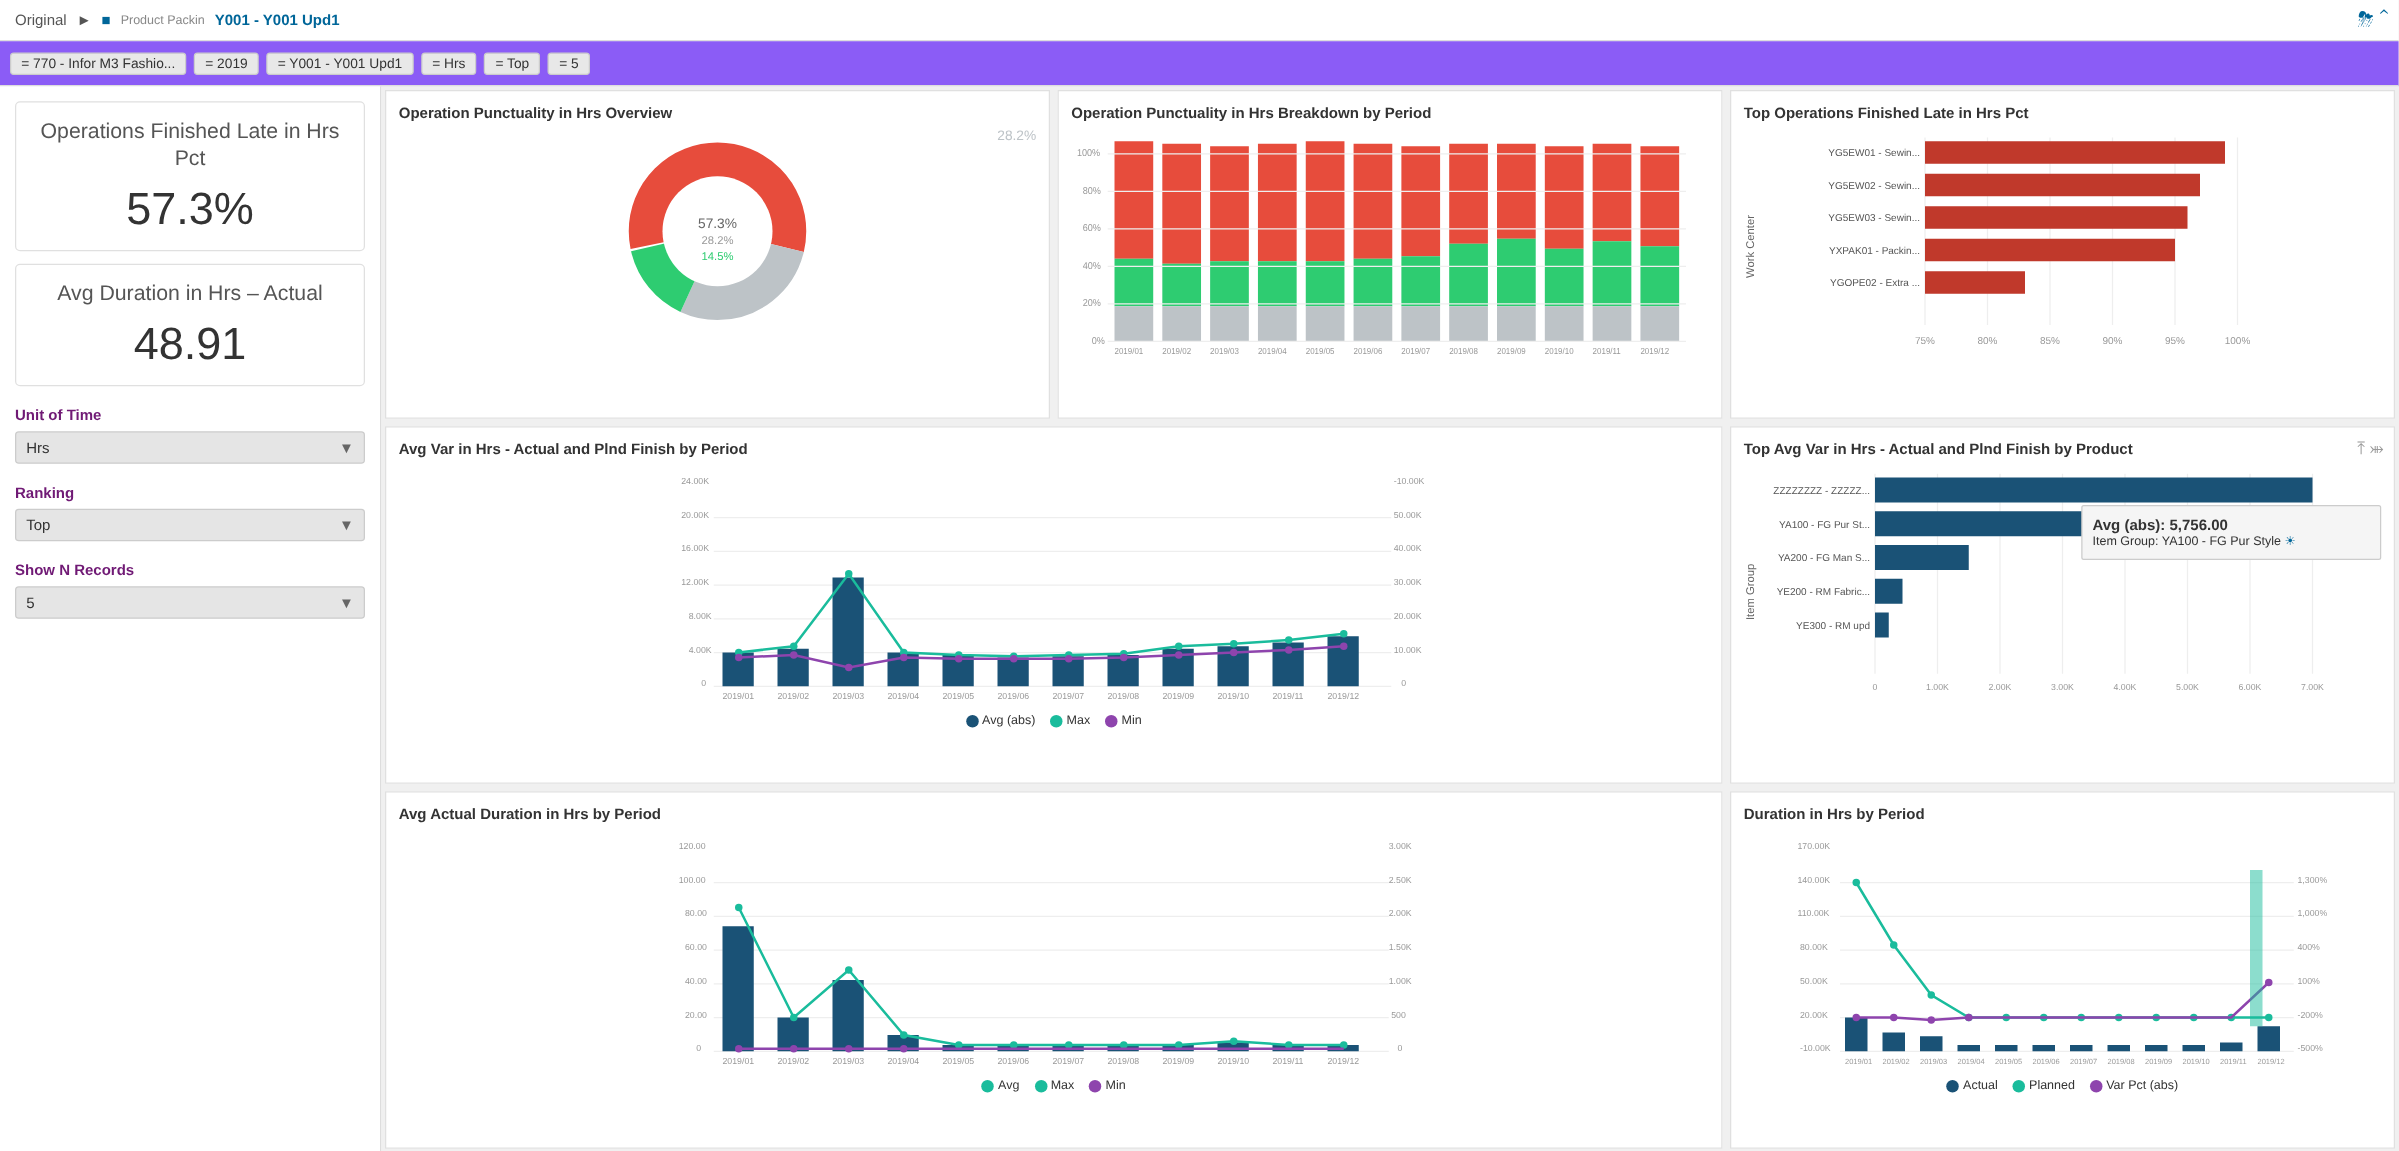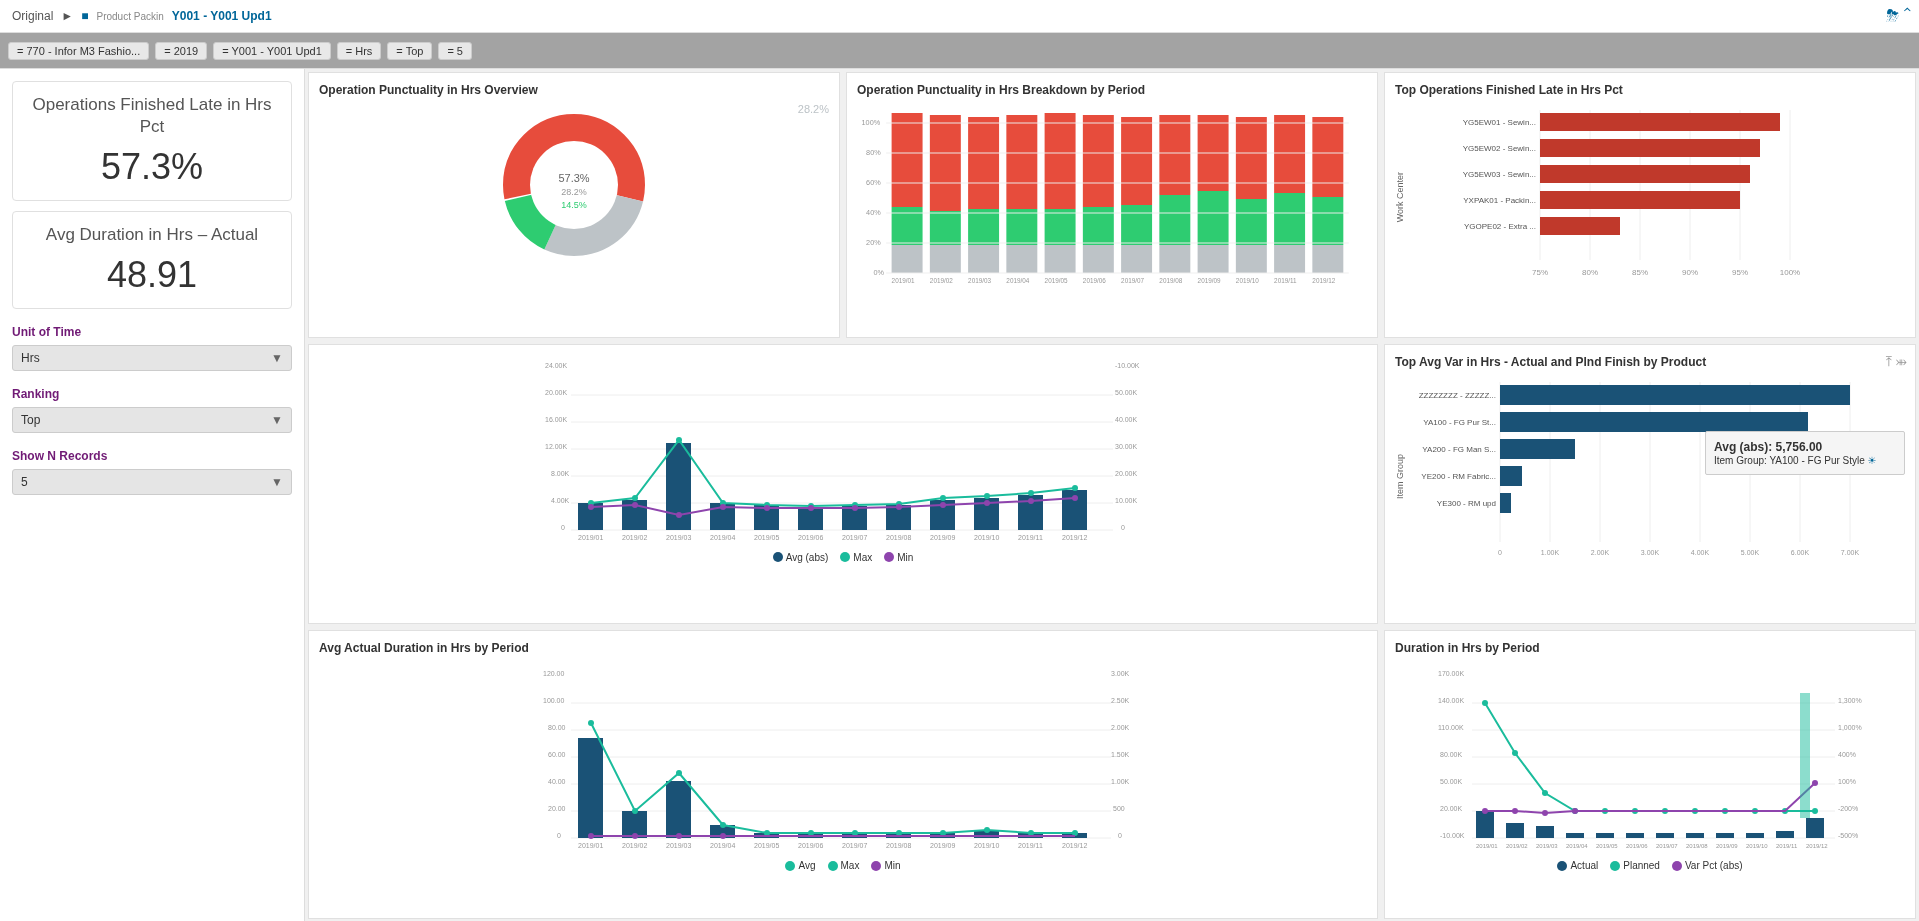--- a/index.html
+++ b/index.html
@@ -5,21 +5,21 @@
     * { box-sizing: border-box; margin: 0; padding: 0; }
     body { font-family: Arial, sans-serif; background: #f0f0f0; font-size: 12px; color: #333; overflow: hidden; }
 
     
     .top-bar { display: flex; align-items: center; background: #fff; border-bottom: 1px solid #ddd; padding: 16px 8px; height: 32px; }
     .breadcrumb { display: flex; align-items: center; font-size: 12px; color: #555; }
     .breadcrumb span { margin: 0 4px; }
     .filter-icon { margin-left: auto; color: #006699; font-size: 16px; }
 
     
-    .filter-bar { display: flex; align-items: center; background: #a3a3a3; border-bottom: 1px solid #ddd; padding: 4px 8px; height: 36px; gap: 6px; }
+    .filter-bar { display: flex; align-items: center; background: #8b5cf6; border-bottom: 1px solid #ddd; padding: 4px 8px; height: 36px; gap: 6px; }
     .filter-pill { background: #e8e8e8; border: 1px solid #ccc; border-radius: 3px; padding: 2px 8px; font-size: 11px; cursor: pointer; }
 
     
     .main-layout { display: flex; height: calc(921px - 68px); }
 
     
     .sidebar { width: 305px; background: #fff; border-right: 1px solid #ddd; padding: 12px; display: flex; flex-direction: column; gap: 10px; overflow-y: auto; }
     .kpi-card { background: #fff; border: 1px solid #e0e0e0; border-radius: 4px; padding: 12px; text-align: center; }
     .kpi-card .kpi-title { font-size: 17px; color: #555; margin-bottom: 8px; line-height: 1.3; }
     .kpi-card .kpi-value { font-size: 36px; font-weight: 300; color: #333; }
@@ -255,20 +255,21 @@
             <text x="160" y="170" text-anchor="middle" font-size="8" fill="#999">85%</text>
             <text x="210" y="170" text-anchor="middle" font-size="8" fill="#999">90%</text>
             <text x="260" y="170" text-anchor="middle" font-size="8" fill="#999">95%</text>
             <text x="310" y="170" text-anchor="middle" font-size="8" fill="#999">100%</text>
           </svg>
         </div>
       </div>
     </div>
 
     <div class="chart-panel span2-col">
+      <div class="chart-title">Avg Var in Hrs - Actual and Plnd Finish by Period</div>
       <svg width="100%" height="190" viewBox="0 0 620 190">
 
         <text x="28" y="175" font-size="7" fill="#999">0</text>
         <text x="18" y="148" font-size="7" fill="#999">4.00K</text>
         <text x="18" y="121" font-size="7" fill="#999">8.00K</text>
         <text x="12" y="94" font-size="7" fill="#999">12.00K</text>
         <text x="12" y="67" font-size="7" fill="#999">16.00K</text>
         <text x="12" y="40" font-size="7" fill="#999">20.00K</text>
         <text x="12" y="13" font-size="7" fill="#999">24.00K</text>
 
@@ -392,21 +393,21 @@
             <text x="50" y="178" text-anchor="middle" font-size="7" fill="#999">0</text>
             <text x="100" y="178" text-anchor="middle" font-size="7" fill="#999">1.00K</text>
             <text x="150" y="178" text-anchor="middle" font-size="7" fill="#999">2.00K</text>
             <text x="200" y="178" text-anchor="middle" font-size="7" fill="#999">3.00K</text>
             <text x="250" y="178" text-anchor="middle" font-size="7" fill="#999">4.00K</text>
             <text x="300" y="178" text-anchor="middle" font-size="7" fill="#999">5.00K</text>
             <text x="350" y="178" text-anchor="middle" font-size="7" fill="#999">6.00K</text>
             <text x="400" y="178" text-anchor="middle" font-size="7" fill="#999">7.00K</text>
           </svg>
           
-          <div class="tooltip-box" style="right:0;top:30px;width:200px;margin-top:24px;">
+          <div class="tooltip-box" style="right:0;top:30px;width:240px;">
             <strong>Avg (abs): 5,756.00</strong><br>
             <span style="font-size:10px;">
               <span>Item Group: YA100 - FG Pur Style</span>
               <span style="color:#006699;">☀</span>
             </span>
           </div>
         </div>
       </div>
     </div>
 

